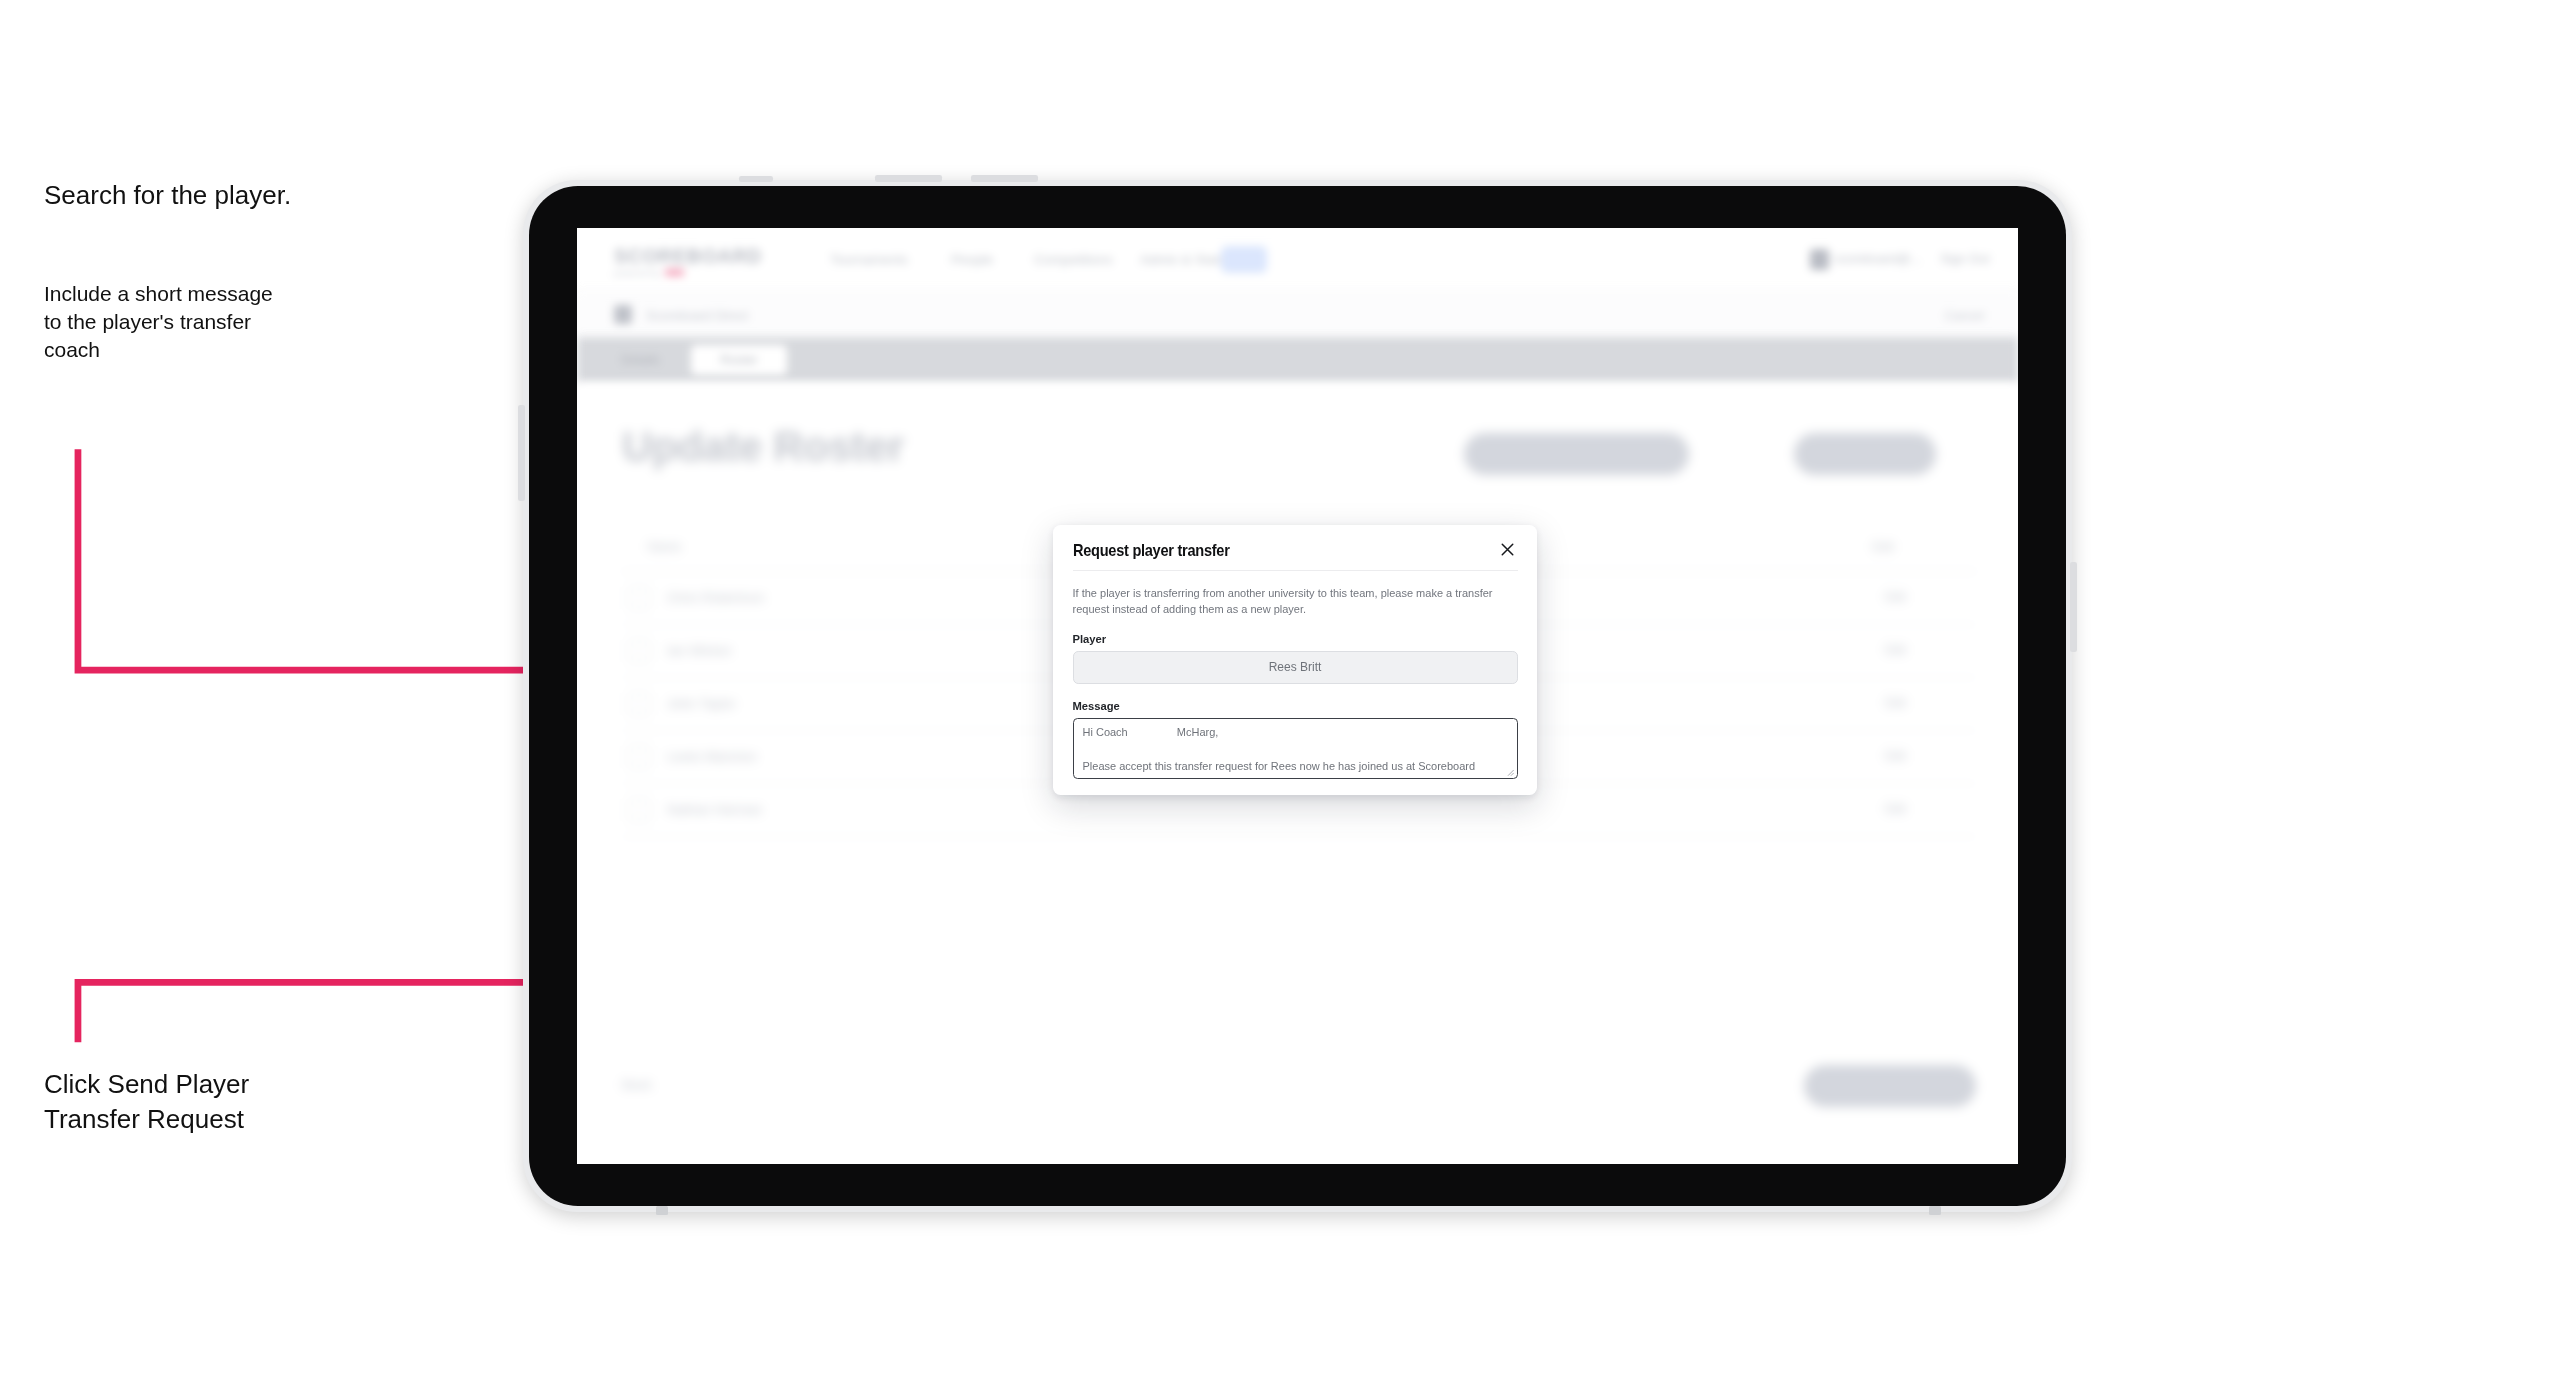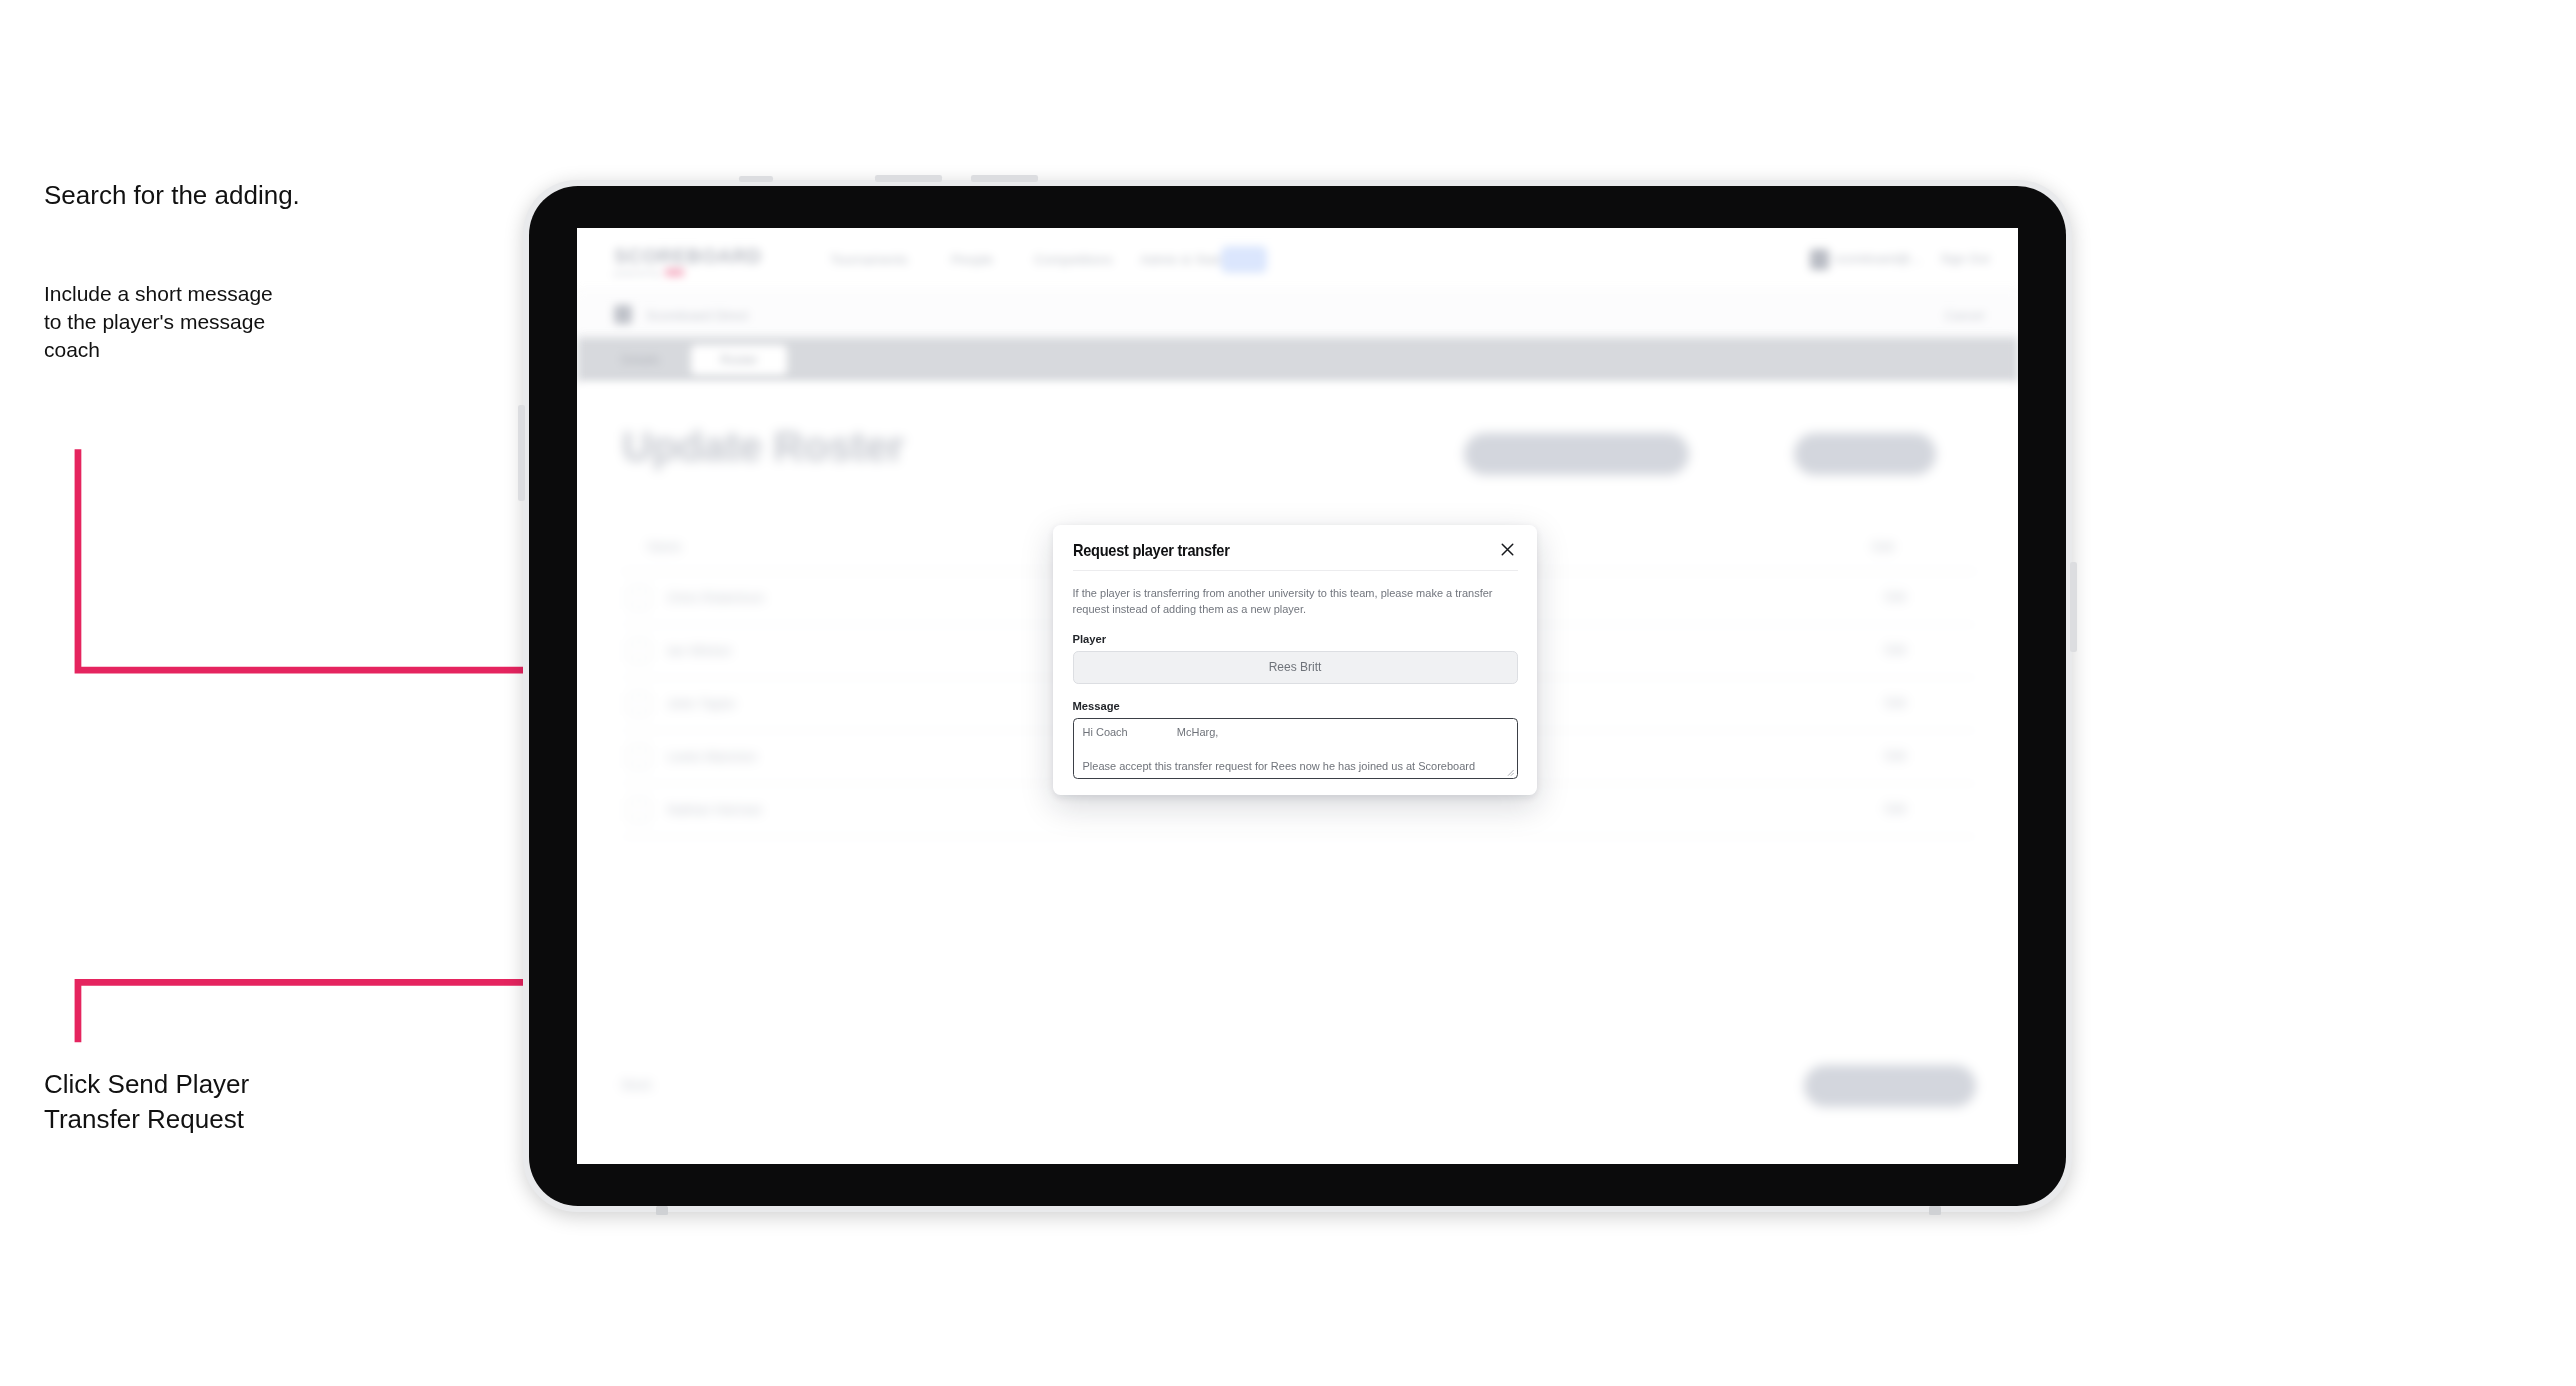--- a/index.html
+++ b/index.html
@@ -251,23 +251,23 @@
 
 <svg class="anno-svg" viewBox="0 0 3440 1851">
 
   <path d="M104 600 L104 895 L1362 895" fill="none" stroke="#E5245F" stroke-width="9" stroke-linecap="butt"></path>
   <path d="M1330 866 L1372 895 L1330 924" fill="none" stroke="#E5245F" stroke-width="9" stroke-linecap="round" stroke-linejoin="round"></path>
 
   <path d="M1878 1180 L1878 1312 L104 1312 L104 1392" fill="none" stroke="#E5245F" stroke-width="9" stroke-linecap="butt"></path>
   <path d="M1846 1212 L1878 1174 L1910 1212" fill="none" stroke="#E5245F" stroke-width="9" stroke-linecap="round" stroke-linejoin="round"></path>
 </svg>
 
-<div class="anno-text" id="anno-search">Search for the adding.</div>
-
-<div class="anno-text" id="anno-message"><span>Include a short message</span><br><span>to the player's message</span><br><span>coach</span></div>
+<div class="anno-text" id="anno-search">Search for the player.</div>
+
+<div class="anno-text" id="anno-message"><span>Include a short message</span><br><span>to the player's transfer</span><br><span>coach</span></div>
 
 <div class="anno-text" id="anno-click"><span>Click </span><span class="b">Send Player</span><br><span class="b">Transfer Request</span></div>
 
 <div id="device">
   <div class="vol-btn" id="vol-c"></div>
   <div class="vol-btn" id="vol-a"></div>
   <div class="vol-btn" id="vol-b"></div>
   <div class="vol-btn" id="power-btn"></div>
   <div class="vol-btn" id="right-btn"></div>
   <div class="foot" id="foot-l"></div>

